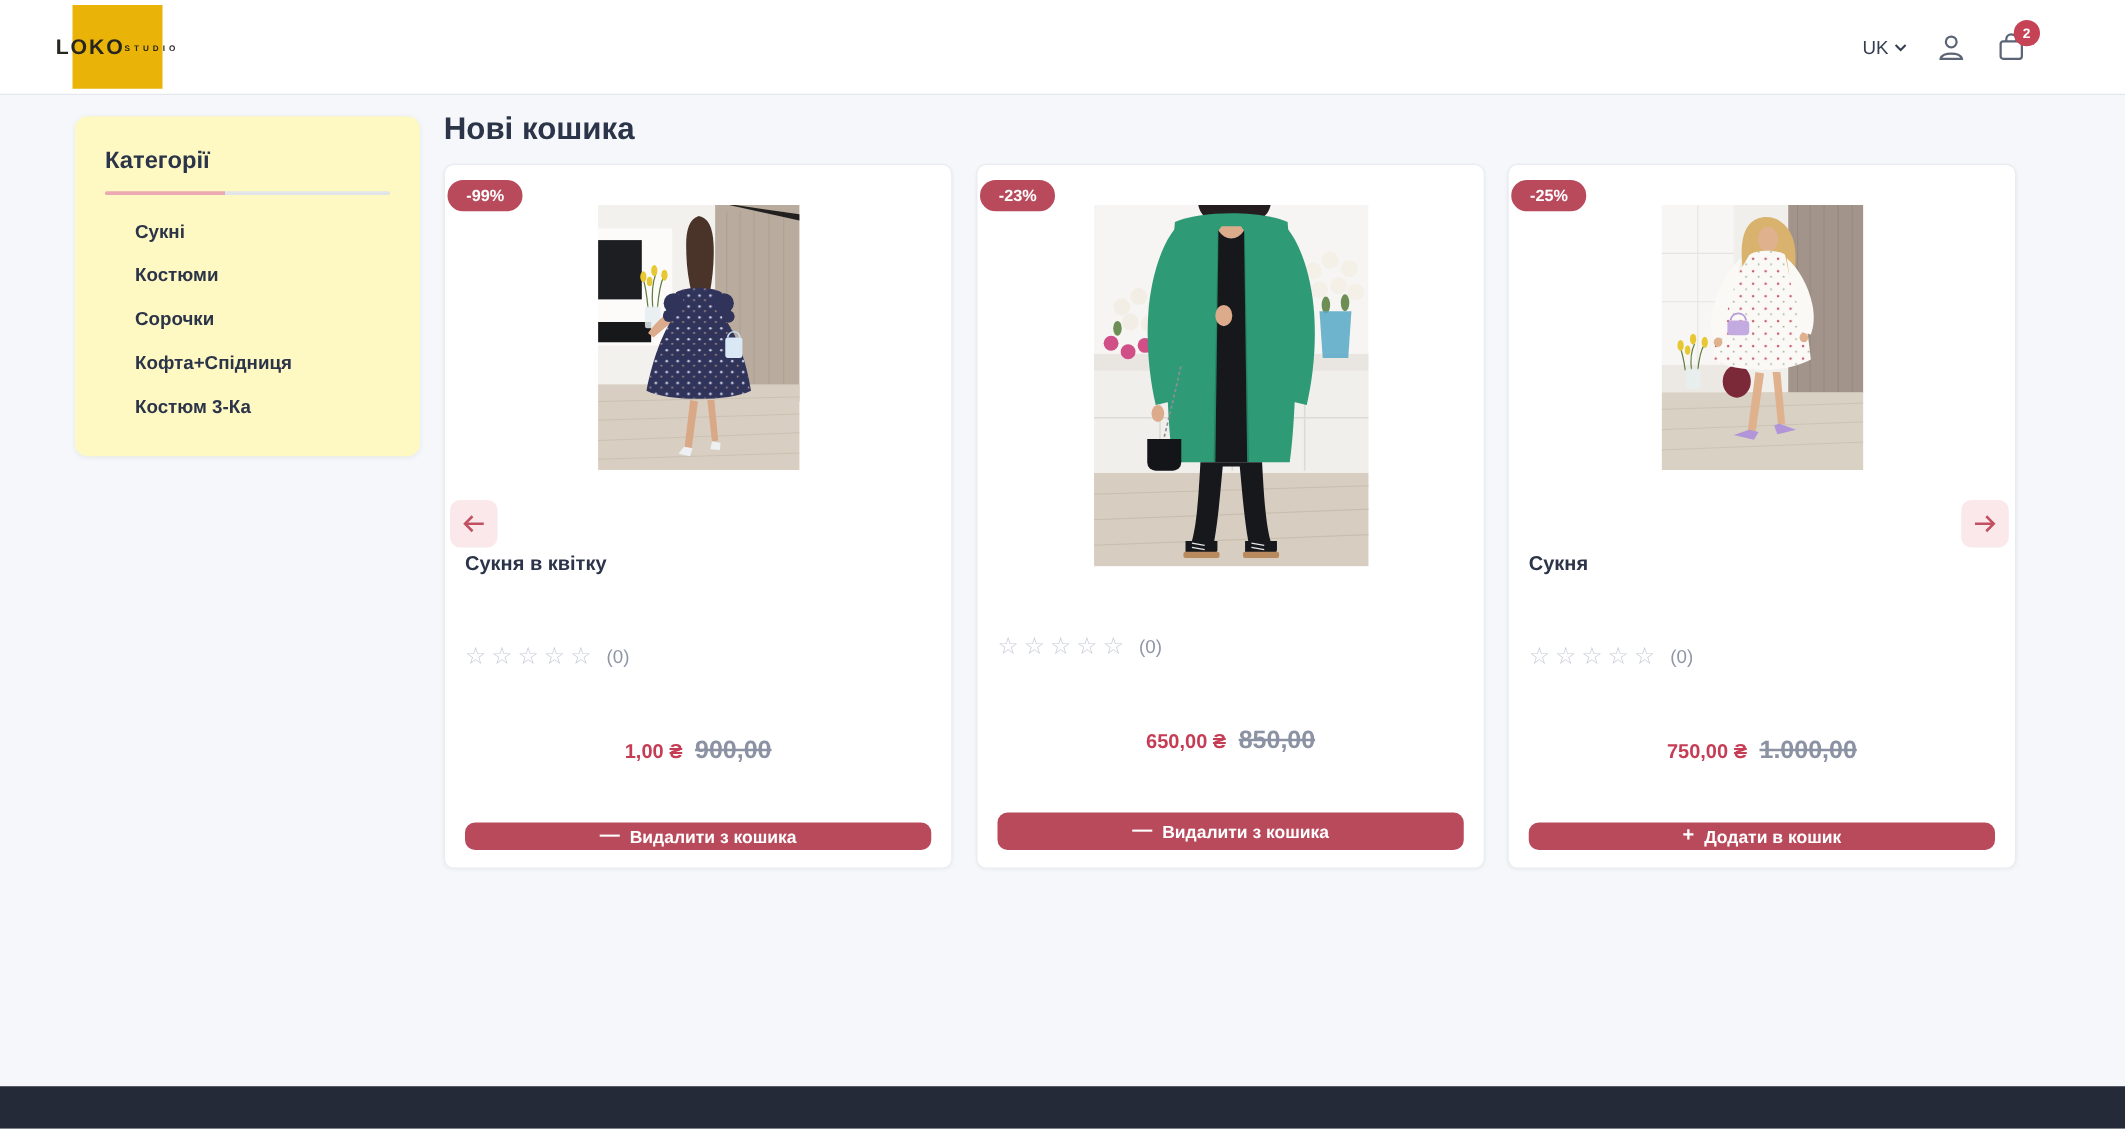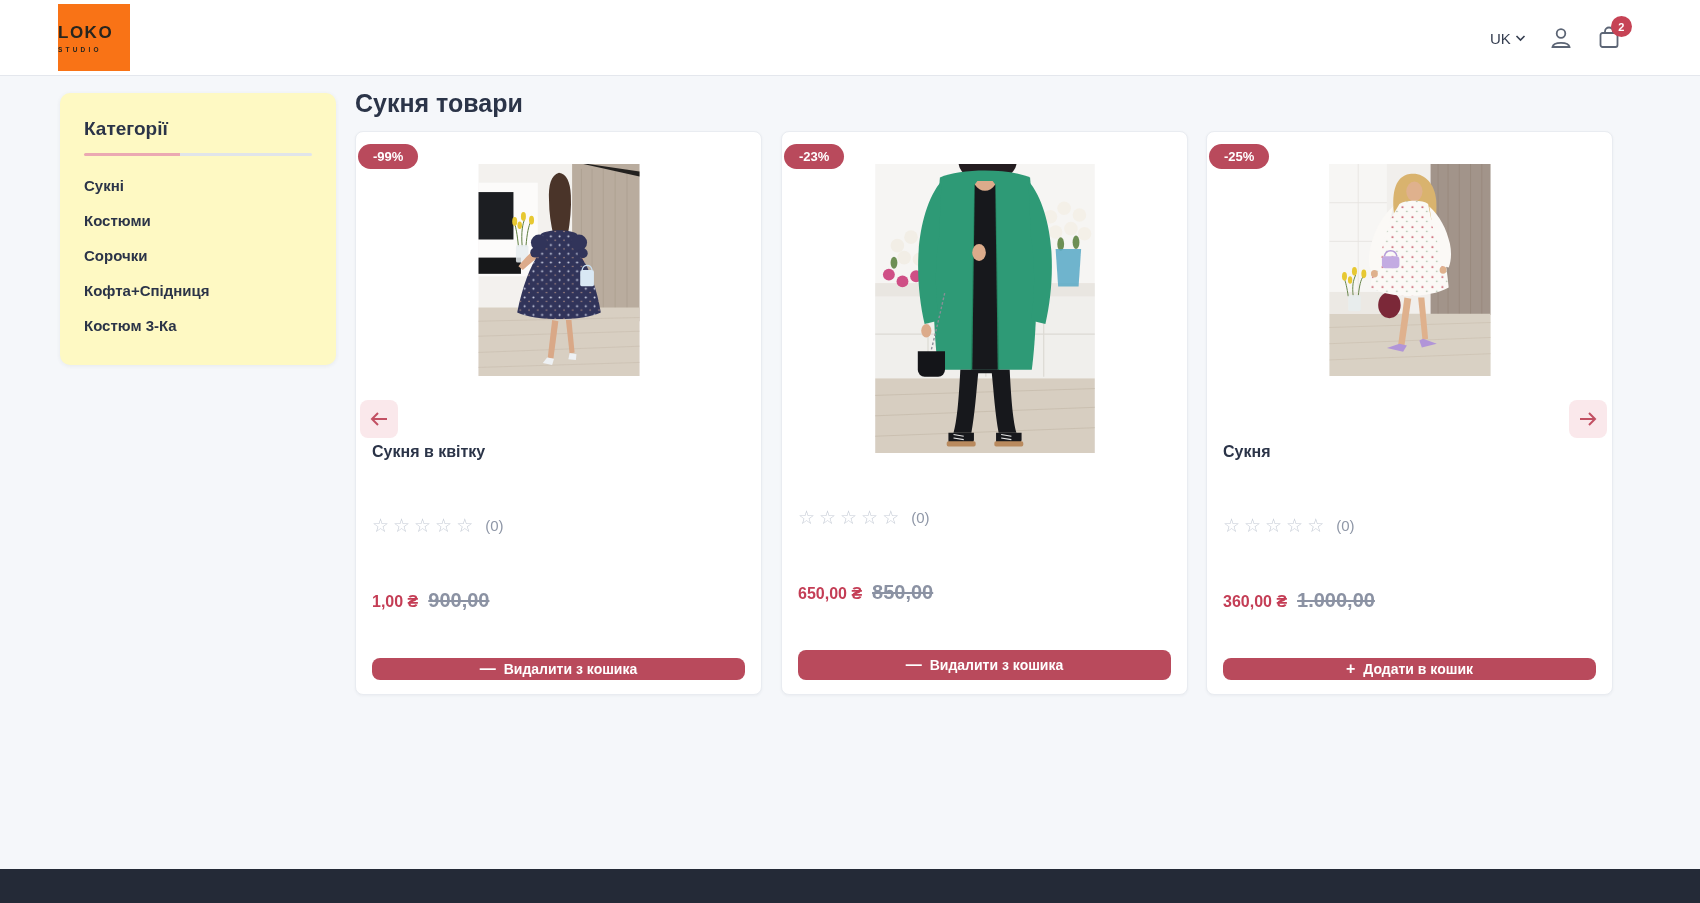--- a/index.html
+++ b/index.html
@@ -1,55 +1,55 @@
 <!DOCTYPE html>
 <html><head>
 <meta charset="utf-8">
 <style>
   * { margin:0; padding:0; box-sizing:border-box; }
   body { font-family:"Liberation Sans", sans-serif; background:#e9ebee; }
   .page { position:relative; width:1700px; height:903px; background:#f5f7fa; overflow:hidden; }
 
   
   .header { position:absolute; top:0; left:0; width:1700px; height:76px; background:#ffffff; border-bottom:1px solid #e4e7ed; }
-  .logo { position:absolute; left:58px; top:4px; width:72px; height:67px; background:#f97316; display:flex; flex-direction:column; align-items:flex-start; justify-content:center; cursor:pointer; }
+  .logo { position:absolute; left:58px; top:4px; width:72px; height:67px; background:#eab308; display:flex; flex-direction:row; align-items:center; justify-content:center; cursor:pointer; }
   .logo .l1 { font-size:17px; font-weight:700; letter-spacing:1.5px; color:#26251f; }
   .logo .l2 { font-size:6.5px; font-weight:700; letter-spacing:3.2px; color:#26251f; margin-top:3px; }
 
   .search-wrap { position:absolute; left:478px; top:16px; height:44px; display:flex; }
   .search-input { width:590px; height:44px; background:#eef0f4; border:1px solid #c9cfd9; border-right:none; border-radius:4px 0 0 4px; padding:0 12px 0 40px; font-size:15px; color:#333c4e; outline:none; }
   .search-icon { position:absolute; left:12px; top:12px; width:20px; height:20px; }
   .search-btn { width:78px; height:44px; background:#b94a5c; color:#fff; border:none; border-radius:0 4px 4px 0; font-size:15px; font-weight:700; font-family:inherit; cursor:pointer; }
 
   .hdr-right { position:absolute; left:1490px; top:0; height:76px; display:flex; align-items:center; gap:22px; }
   .lang { display:flex; align-items:center; gap:4px; font-size:15px; color:#353e50; cursor:pointer; }
   .icon-btn { position:relative; width:26px; height:26px; cursor:pointer; }
   .cart-badge { position:absolute; top:-9px; right:-10px; min-width:21px; height:21px; border-radius:50%; background:#c64355; color:#fff; font-size:11px; font-weight:700; display:flex; align-items:center; justify-content:center; }
 
   
   .sidebar { position:absolute; left:60px; top:93px; width:276px; height:272px; background:#fef9c3; border-radius:10px; box-shadow:0 1px 4px rgba(40,50,70,.07); padding:25px 24px; }
   .sidebar h2 { font-size:19px; font-weight:700; color:#2b3448; }
   .side-divider { height:3px; margin-top:13px; border-radius:2px; background:linear-gradient(to right, #eba9b2 0 42%, #e1e5ea 42% 100%); }
-  .side-list { list-style:none; margin-top:12px; }
+  .side-list { list-style:none; margin-top:12px;margin-left:24px; }
   .side-list li { font-size:15px; font-weight:700; color:#2b3448; padding:9px 0; cursor:pointer; }
 
   
   .main-title { position:absolute; left:355px; top:89px; font-size:25px; font-weight:800; color:#2b3448; }
 
   .card { position:absolute; top:131px; width:407px; height:564px; background:#fff; border:1px solid #e9ecf1; border-radius:8px; box-shadow:0 1px 3px rgba(40,50,70,.05); display:flex; flex-direction:column;gap:46px; }
   .card.c1 { left:355px; } .card.c2 { left:781px; } .card.c3 { left:1206px; }
 
   .badge { position:absolute; top:12px; left:2px; background:#b94a5c; color:#fff; font-size:13px; font-weight:700; padding:5px 15px; border-radius:999px; z-index:2; }
   .pimg { width:258px; height:340px; margin:32px auto 0; display:block; cursor:pointer; }
 
   .pname { margin:21px 16px 0; font-size:16px; font-weight:700; color:#2b3448; cursor:pointer; }
   .rating { margin:9px 16px 0; display:flex; align-items:center; }
   .stars { font-size:19px; letter-spacing:4px; color:#c6ccd6; line-height:1; cursor:pointer; }
   .rcount { font-size:15px; color:#8f97a7; margin-left:8px; }
-  .prices { margin:8px 16px 0; display:flex; align-items:baseline; }
+  .prices { margin:8px 16px 0; display:flex; align-items:baseline;justify-content:center; }
   .price { font-size:16px; font-weight:800; color:#c43d55; }
   .old-price { font-size:20px; font-weight:600; color:#8b92a3; text-decoration:line-through; margin-left:10px; }
   .cart-btn { margin:auto 16px 14px; height:35px; border:none; border-radius:8px; background:#b94a5c; color:#fff; font-size:14px; font-weight:700; font-family:inherit; display:flex; align-items:center; justify-content:center; gap:8px; cursor:pointer; }
   .cart-btn .bicon { font-size:16px; font-weight:700; line-height:1; }
 
   .nav-arrow { position:absolute; top:400px; width:38px; height:38px; background:#fae8eb; border:none; border-radius:8px; display:flex; align-items:center; justify-content:center; cursor:pointer; z-index:3; }
   .nav-arrow.left { left:360px; } .nav-arrow.right { left:1569px; }
 
   .footer { position:absolute; left:0; top:869px; width:1700px; height:34px; background:#242a37; }
 </style>
@@ -93,21 +93,21 @@
     <div class="side-divider"></div>
     <ul class="side-list">
       <li>Сукні</li>
       <li>Костюми</li>
       <li>Сорочки</li>
       <li>Кофта+Спідниця</li>
       <li>Костюм 3-Ка</li>
     </ul>
   </aside>
 
-  <h1 class="main-title">Сукня товари</h1>
+  <h1 class="main-title">Нові кошика</h1>
 
   <div class="card c1">
     <span class="badge">-99%</span>
     <svg class="pimg" viewBox="0 0 258 340">
       <defs>
           <pattern id="dots1" width="14" height="14" patternUnits="userSpaceOnUse">
             <circle cx="4" cy="4" r="1.6" fill="#cfd3e6"></circle>
             <circle cx="11" cy="10" r="1.2" fill="#c09a8a"></circle>
           </pattern>
         </defs>
@@ -323,21 +323,21 @@
       <path d="M142 214 L149 282 L158 280 L152 214 Z" fill="#dfb18d"></path>
       <path d="M112 288 l-20 7 26 6 6-10 z" fill="#b195d8"></path>
       <path d="M150 280 l22 8 -24 6 -4-11 z" fill="#b195d8"></path>
     </svg>
     <div class="pname">Сукня</div>
     <div class="rating">
       <span class="stars">☆☆☆☆☆</span>
       <span class="rcount">(0)</span>
     </div>
     <div class="prices">
-      <span class="price">360,00 ₴</span>
+      <span class="price">750,00 ₴</span>
       <span class="old-price">1.000,00</span>
     </div>
     <button class="cart-btn">
       <span class="bicon">+</span>
       <span>Додати в кошик</span>
     </button>
   </div>
 
   <button class="nav-arrow left">
     <svg width="20" height="16" viewBox="0 0 20 16" fill="none" stroke="#c25063" stroke-width="2">

